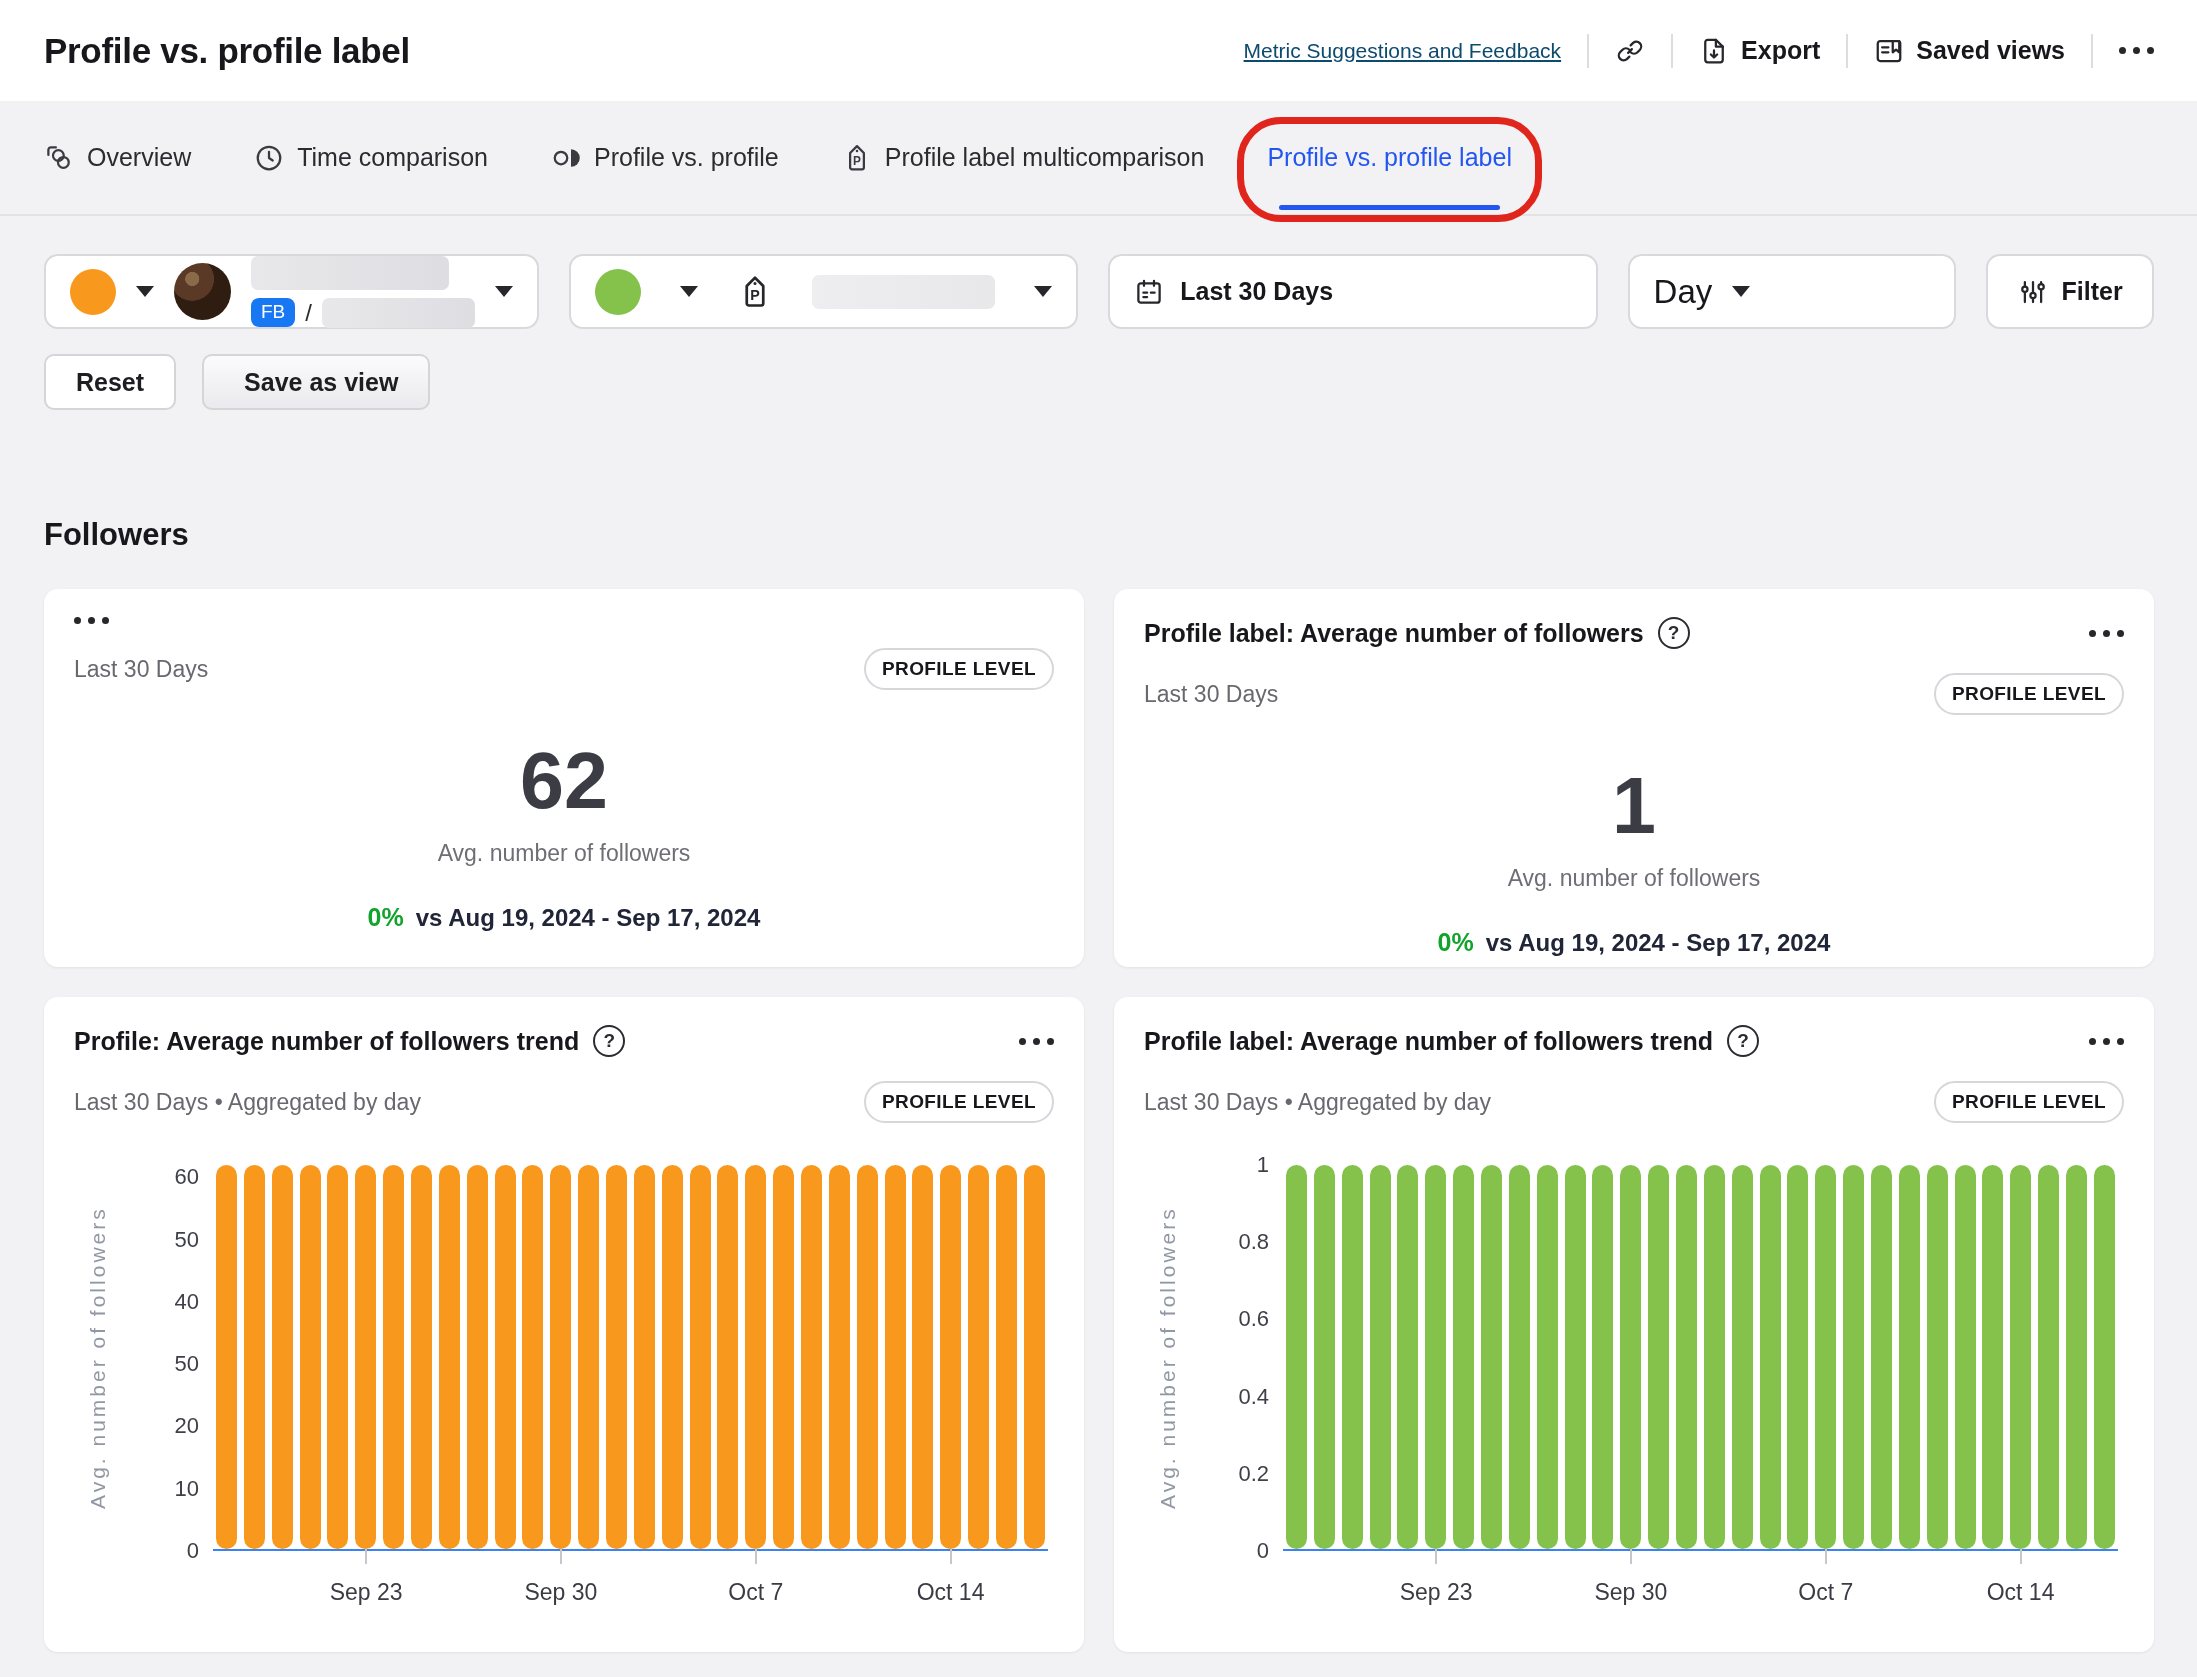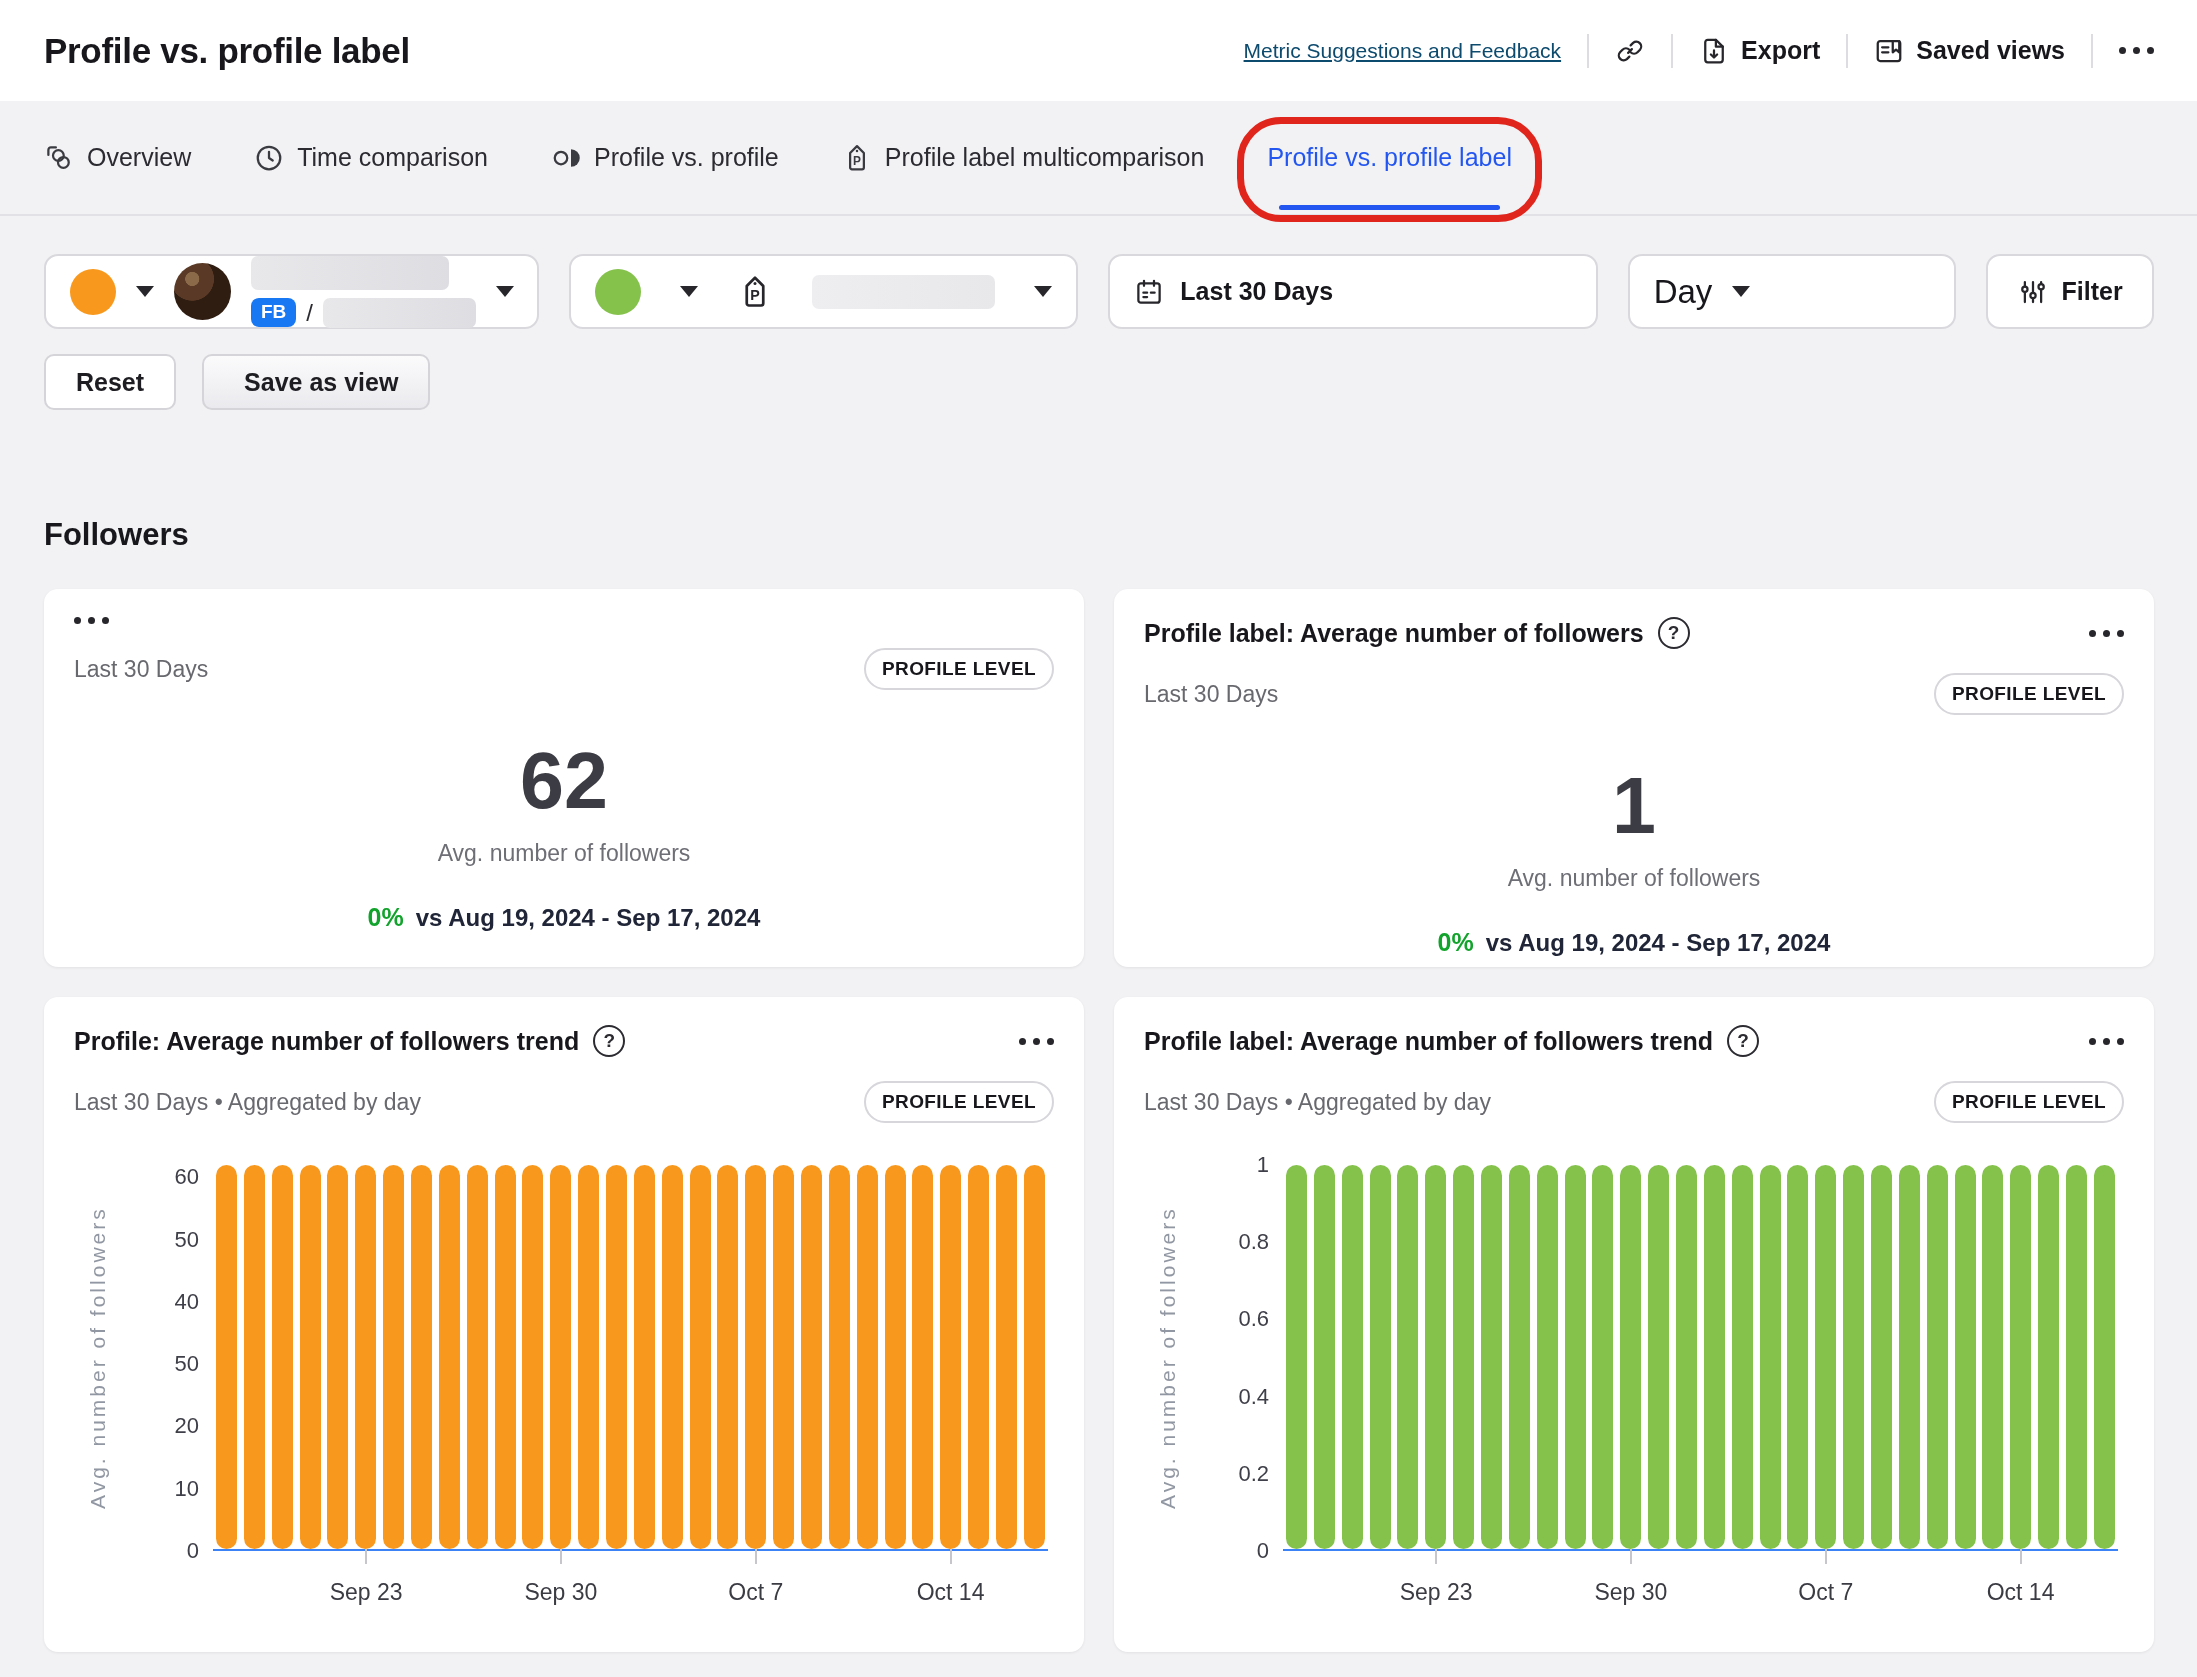--- a/index.html
+++ b/index.html
@@ -40,21 +40,21 @@
   .color-dot { width:46px; height:46px; border-radius:50%; flex:0 0 auto; }
   .caret { width:0; height:0; border-left:9px solid transparent; border-right:9px solid transparent;
     border-top:11px solid #26262b; flex:0 0 auto; }
   .sel-profile { width:495px; justify-content:space-between; }
   .sel-label   { width:510px; justify-content:space-between; }
   .avatar { width:57px; height:57px; border-radius:50%; flex:0 0 auto;
     background:radial-gradient(circle at 32% 28%, #8a6a48 0 12%, #5a3a26 13% 38%, #2f1d12 39% 100%); }
   .ph { background:linear-gradient(90deg,#e8e8eb,#dedee2); border-radius:7px; }
   .profile-text { display:flex; flex-direction:column; gap:8px; }
   .pt-line { display:flex; align-items:center; gap:10px; }
-  .fb-badge { background:#1877F2; color:#fff; font-size:19px; font-weight:700;
+  .fb-badge { background:#1877F2; color:#fff; font-size:19px; font-weight:400;
     padding:4px 10px; border-radius:8px; line-height:1.1; }
   .slash { font-size:24px; color:#2b2b31; }
   .ctl-date { width:490px; font-size:25px; font-weight:600; gap:16px; }
   .ctl-day { width:329px; justify-content:flex-start; font-size:33px; }
   .ctl-filter { width:168px; justify-content:center; font-size:25px; font-weight:700; gap:14px; }
 
   .actions-row { margin-top:25px; display:flex; gap:26px; }
   .btn { height:56px; border-radius:10px; border:2px solid #d4d4d9; font-size:25px; font-weight:700;
     color:#1d1d22; padding:0 30px; background:#fff; cursor:pointer; font-family:inherit; }
   .btn.secondary { background:linear-gradient(#fbfbfc,#eaeaee);padding-left:40px; }

